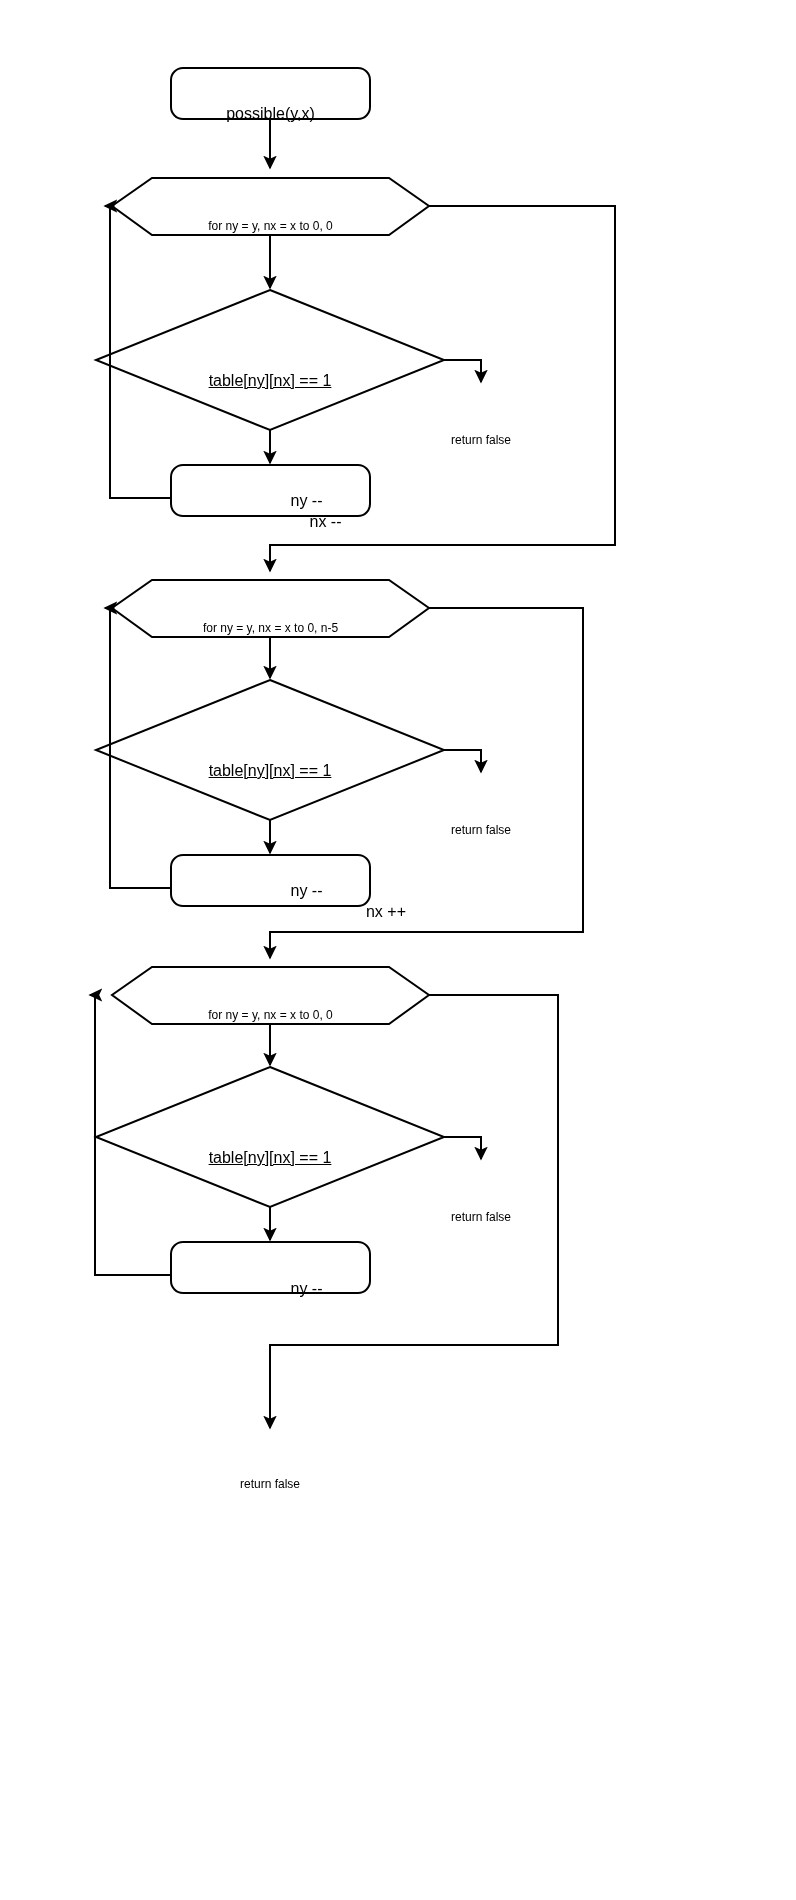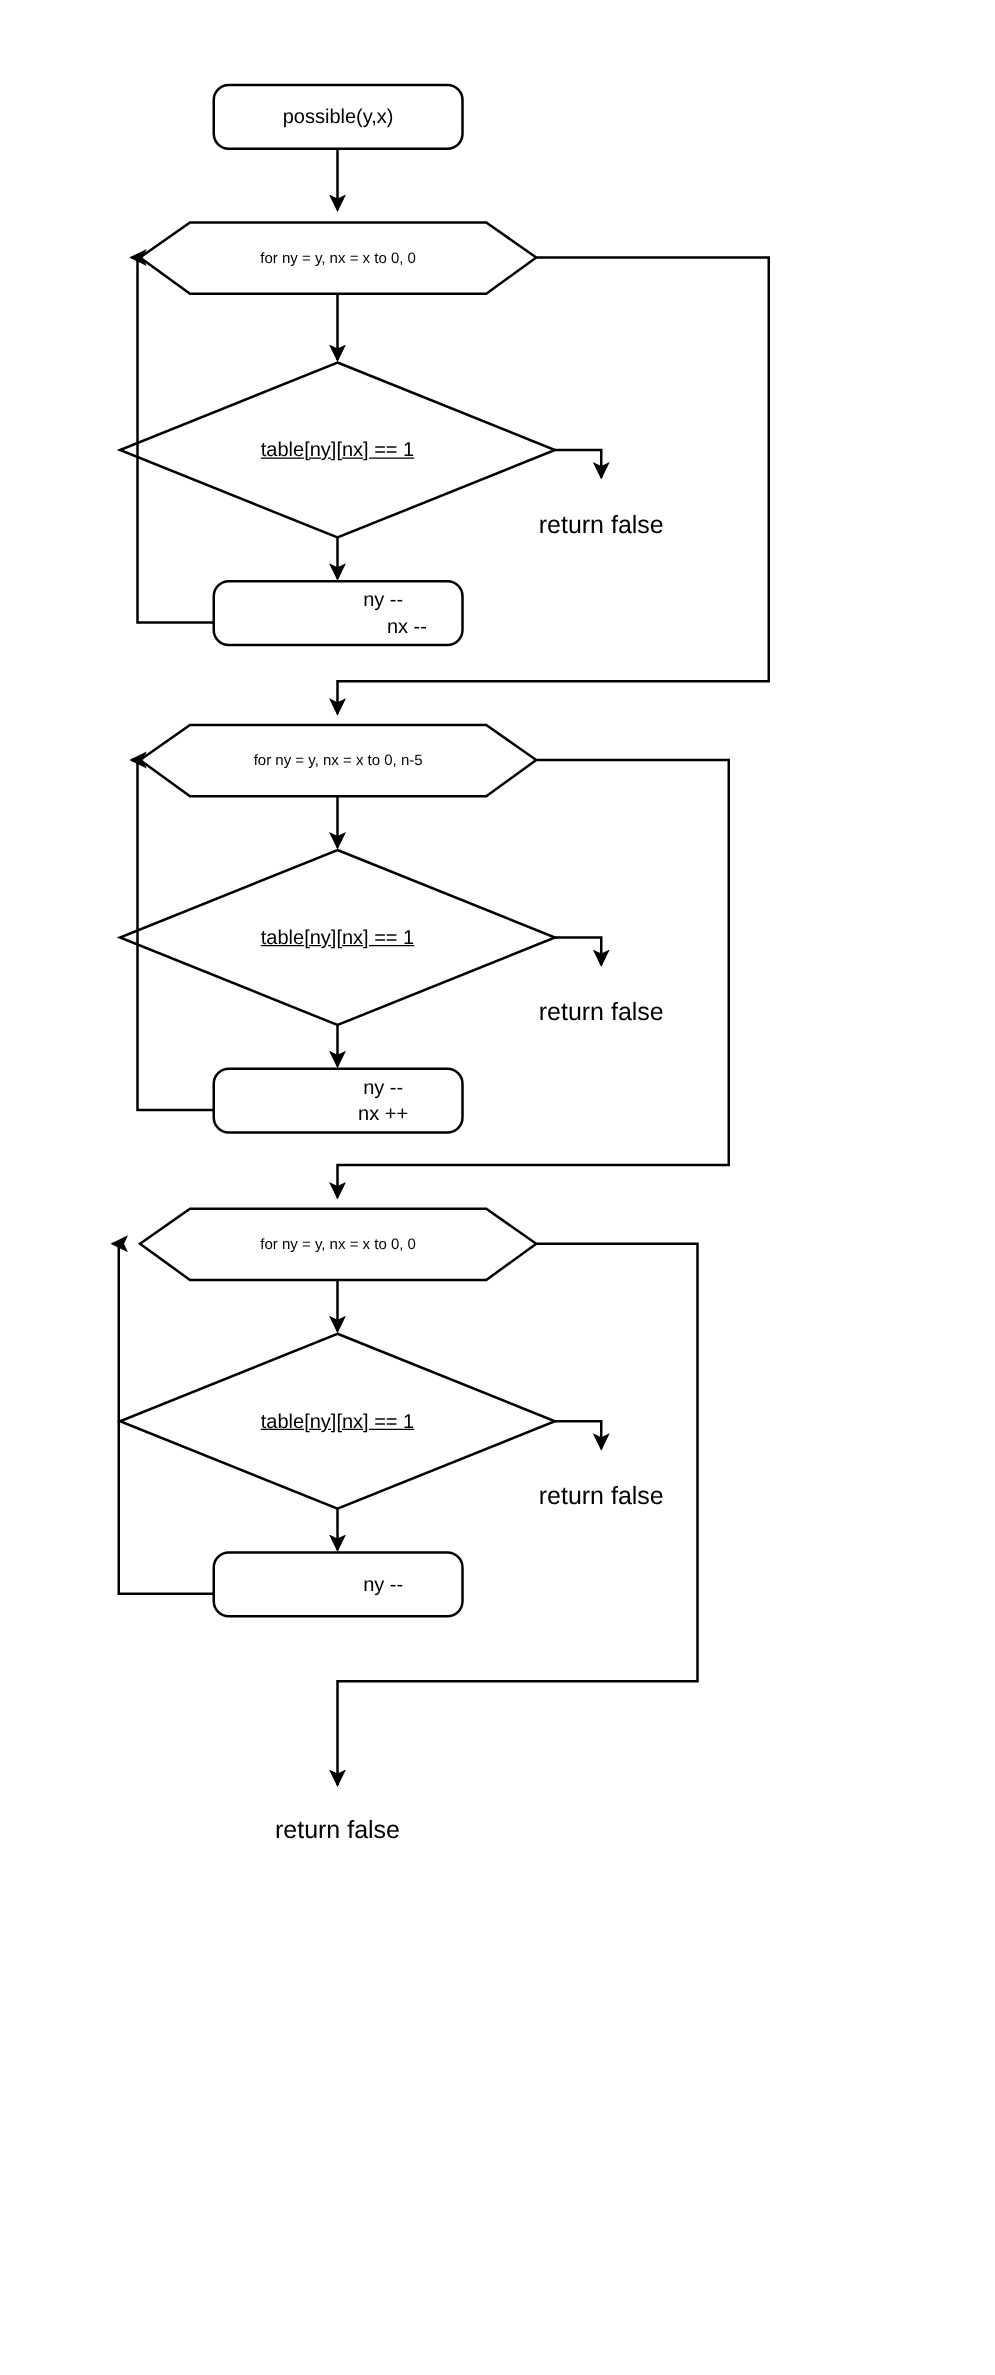--- a/index.html
+++ b/index.html
@@ -24,26 +24,27 @@
   }
   .node-label {
     position: absolute;
     text-align: center;
     color: #000000;
     font-family: "Liberation Sans", sans-serif;
     font-size: 16px;
     line-height: 19px;
     white-space: pre;
     pointer-events: none;
+    margin-top: 20px;
   }
   .lbl-terminal { font-size: 16px; }
   .lbl-loop { font-size: 12px; }
   .lbl-dec { font-size: 16px; text-decoration: underline; }
   .lbl-proc { font-size: 16px; padding-left: 36px; }
-  .lbl-ret { font-size: 20px; }
+  .lbl-ret { font-size: 12px; }
   .hit {
     position: absolute;
   }
 </style>
 </head>
 <body>
 
 <div id="page">
 
   <svg id="svg-layer" viewBox="0 0 796 1900" xmlns="http://www.w3.org/2000/svg">
@@ -105,21 +106,21 @@
   <div class="node-label lbl-proc" style="left:171px; top:471px; width:199px;">ny --</div>
   <div class="node-label lbl-proc" style="left:171px; top:492px; width:237px;">nx --</div>
 
   <div class="node-label lbl-loop" style="left:112px; top:599px; width:317px;">for ny = y, nx = x to 0, n-5</div>
 
   <div class="node-label lbl-dec" style="left:96px; top:741px; width:348px;">table[ny][nx] == 1</div>
 
   <div class="node-label lbl-ret" style="left:381px; top:801px; width:200px;">return false</div>
 
   <div class="node-label lbl-proc" style="left:171px; top:861px; width:199px;">ny --</div>
-  <div class="node-label lbl-proc" style="left:171px; top:882px; width:199px;">nx ++</div>
+  <div class="node-label lbl-proc" style="left:171px; top:882px; width:199px;text-align:right;">nx ++</div>
 
   <div class="node-label lbl-loop" style="left:112px; top:986px; width:317px;">for ny = y, nx = x to 0, 0</div>
 
   <div class="node-label lbl-dec" style="left:96px; top:1128px; width:348px;">table[ny][nx] == 1</div>
 
   <div class="node-label lbl-ret" style="left:381px; top:1188px; width:200px;">return false</div>
 
   <div class="node-label lbl-proc" style="left:171px; top:1259px; width:199px;">ny --</div>
 
   <div class="node-label lbl-ret" style="left:170px; top:1455px; width:200px;">return false</div>

